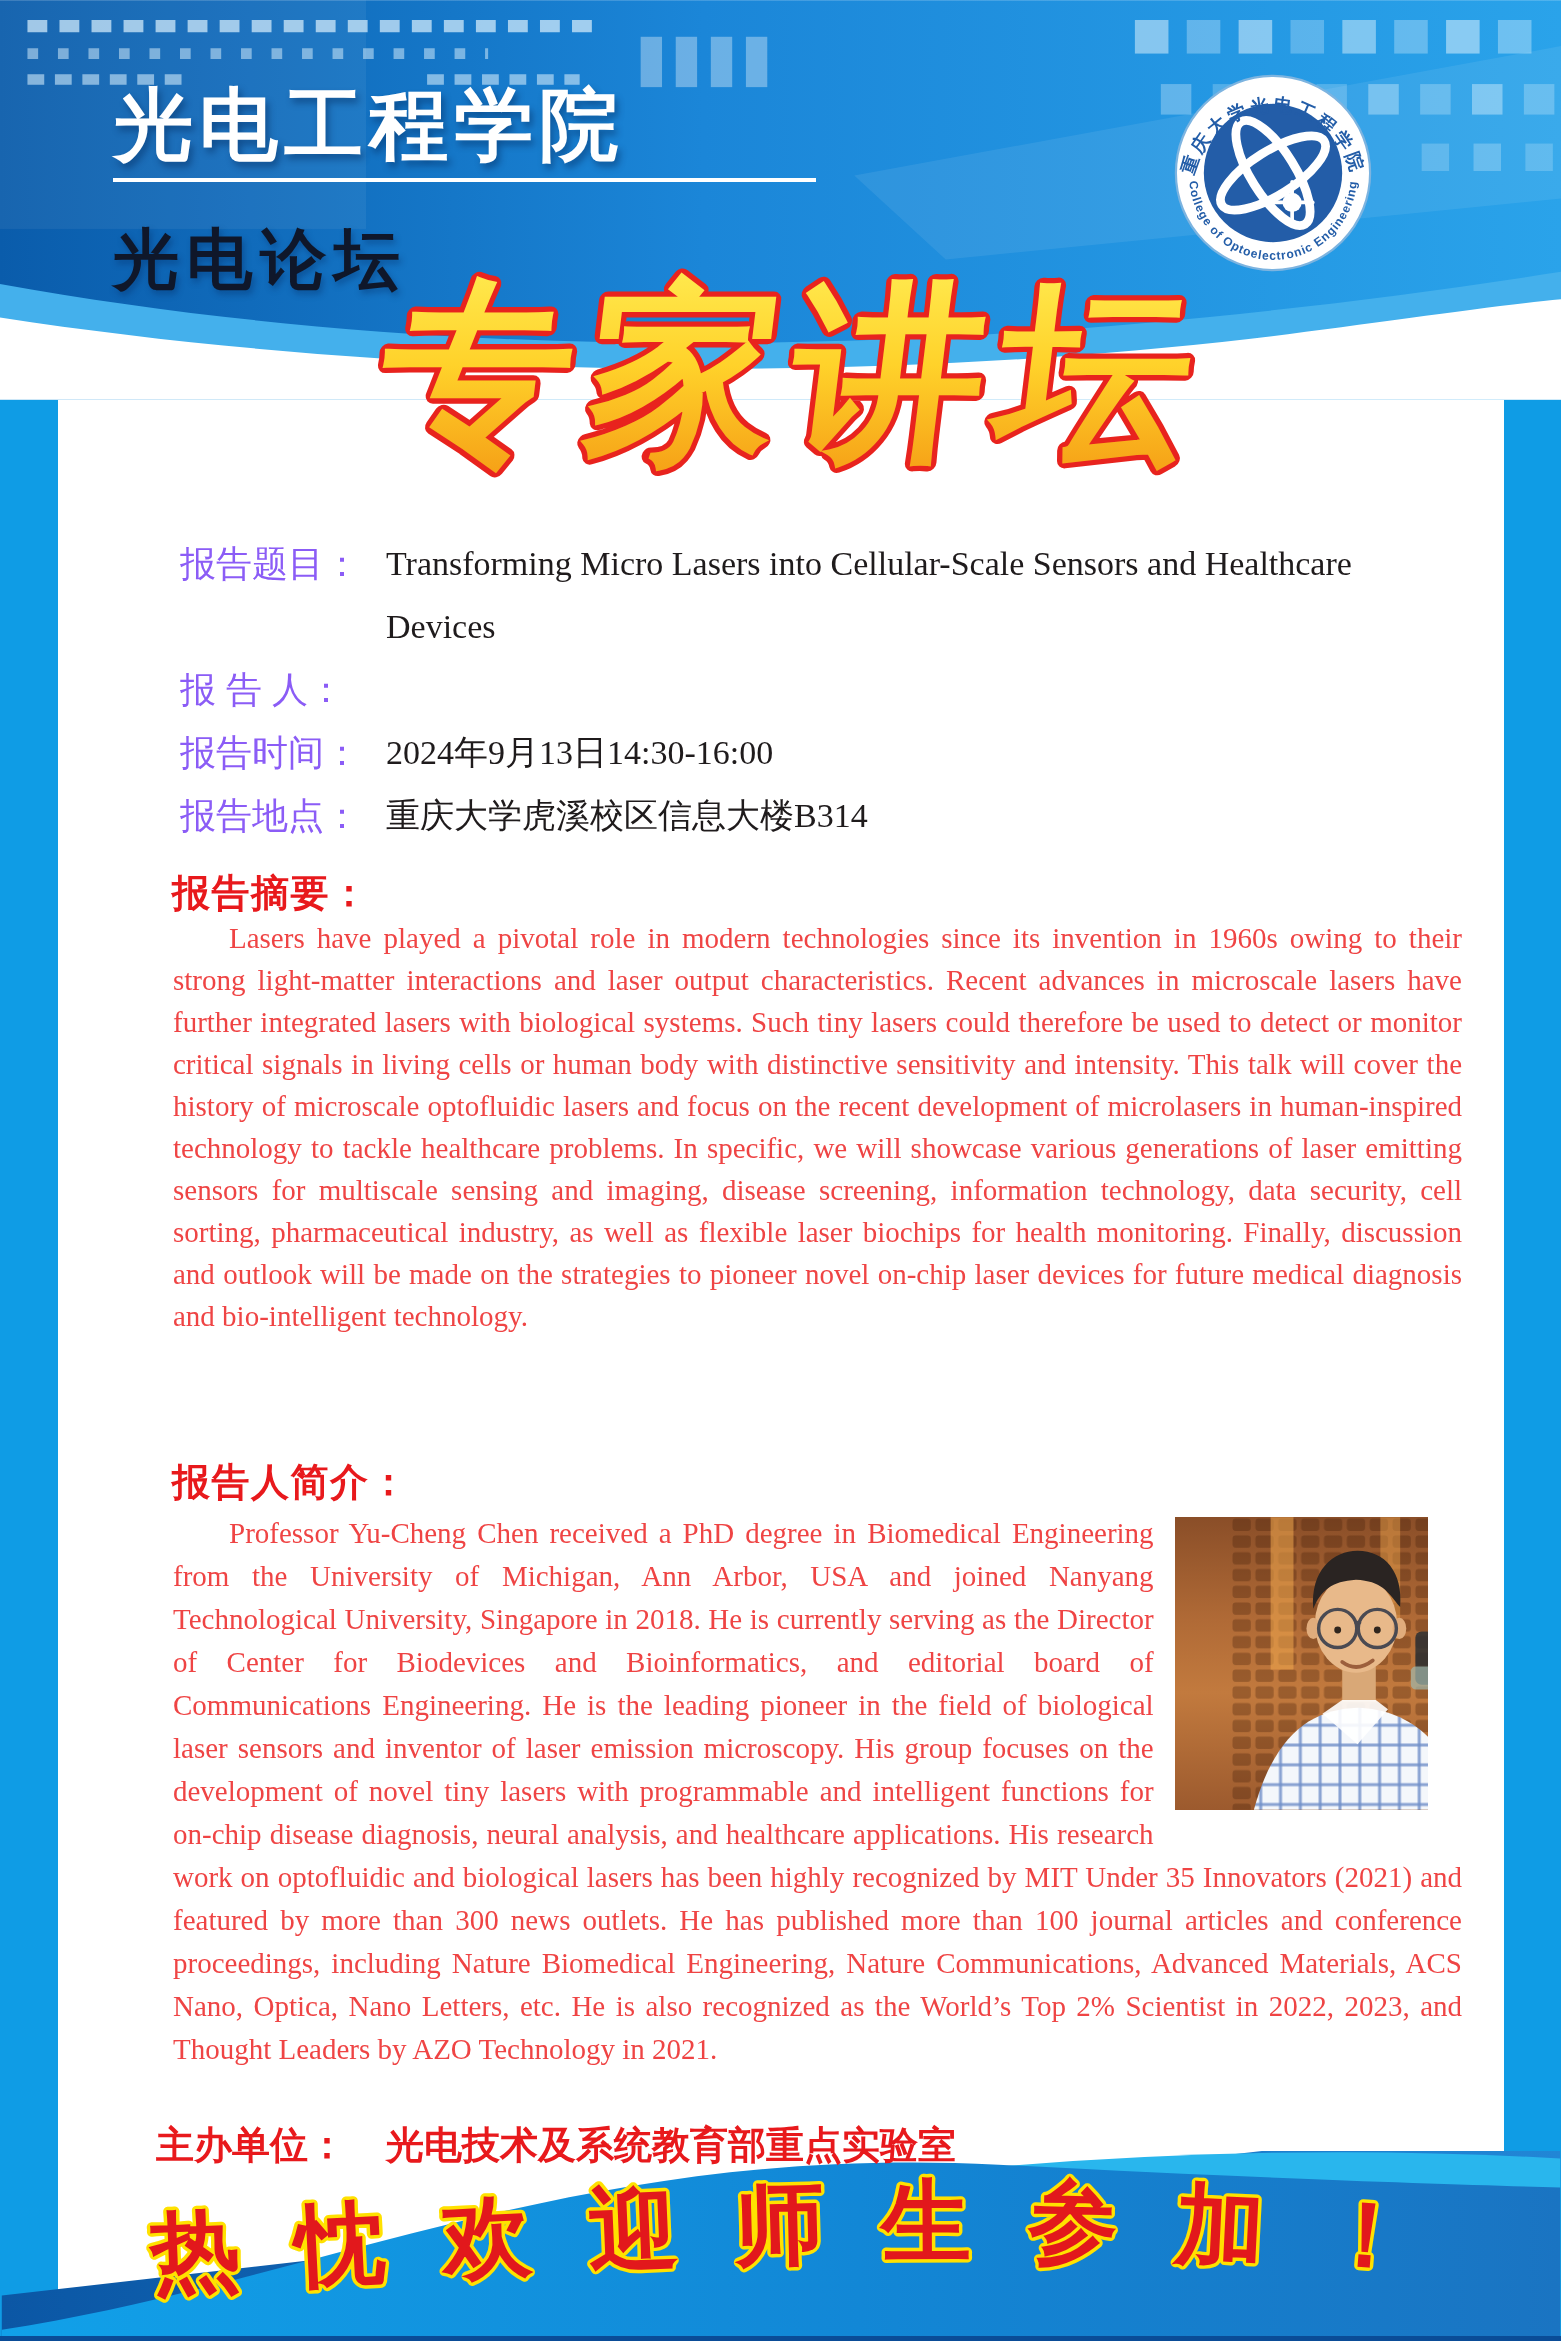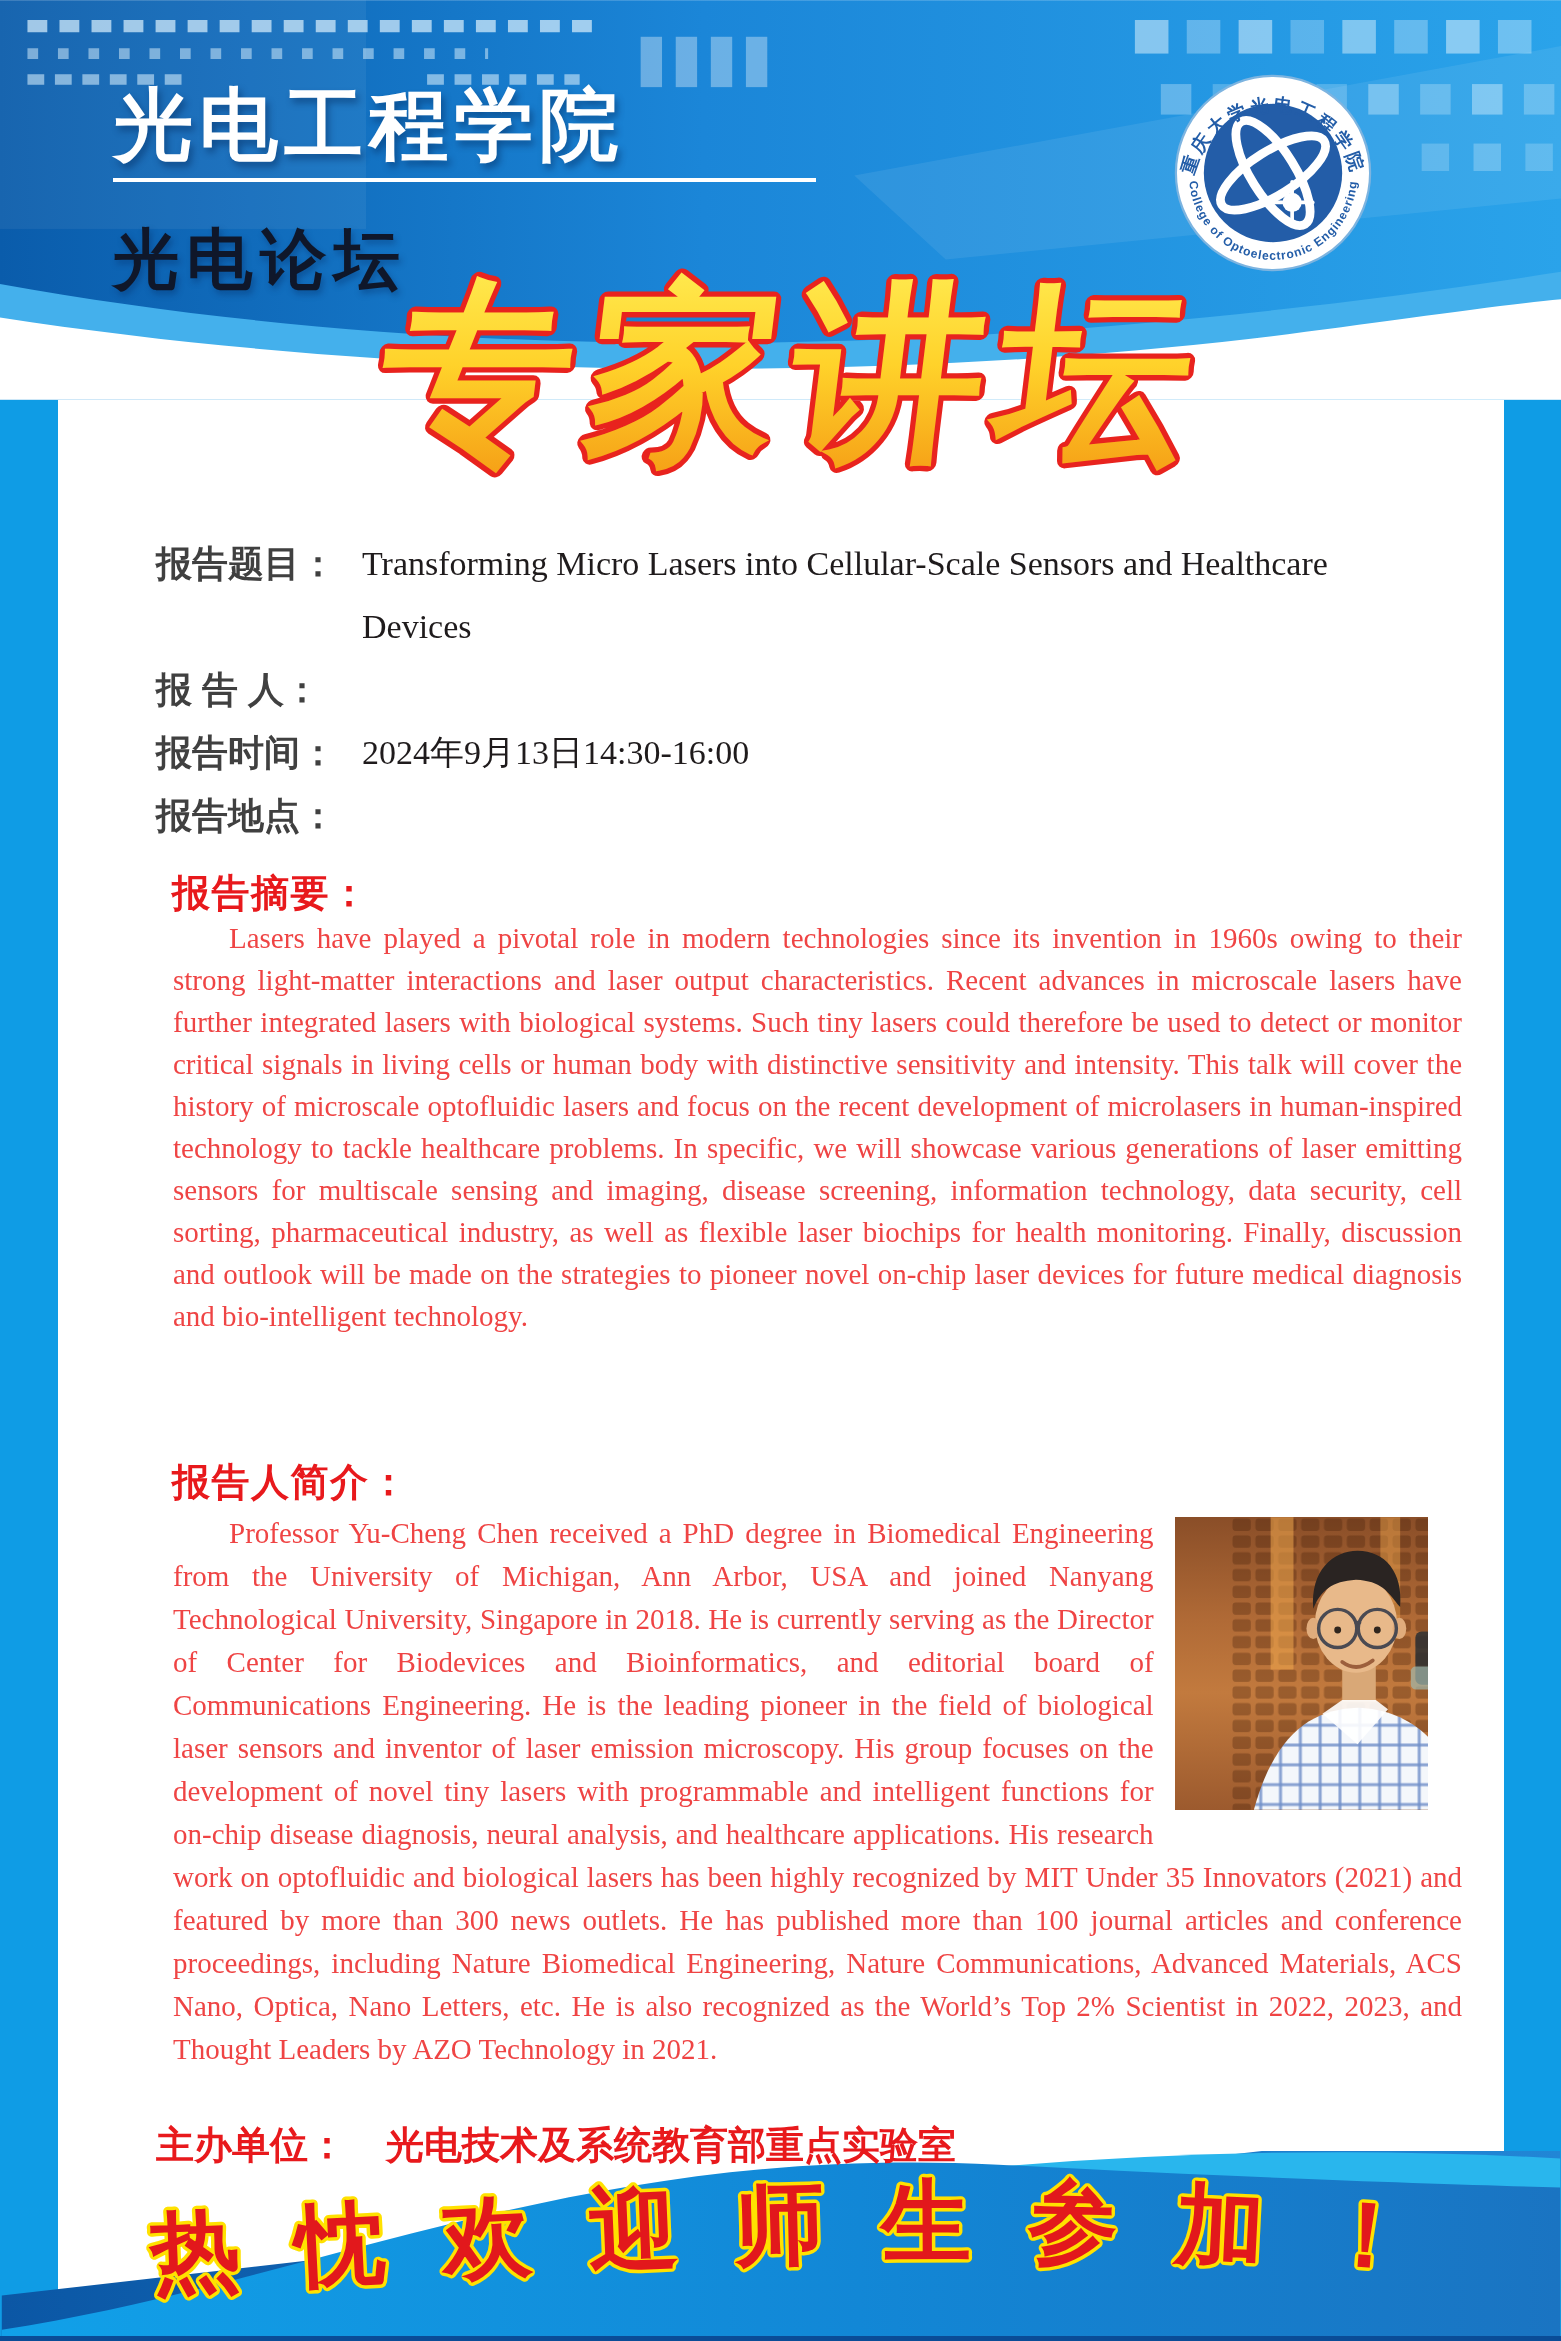--- a/index.html
+++ b/index.html
@@ -16,21 +16,21 @@
      text-shadow:3.1px 4.6px 7.6px rgba(0,35,85,.45);white-space:nowrap;}
   .hdr-line{position:absolute;left:113px;top:178px;width:703px;height:3.8px;background:#ffffff;z-index:3;}
   .forum-name{position:absolute;left:113px;top:215px;z-index:3;color:#0f172a;
      font-size:66px;font-weight:900;letter-spacing:7.6px;
      text-shadow:2.3px 3.8px 6.1px rgba(0,35,85,.35);white-space:nowrap;}
   .logo-svg{position:absolute;left:1170px;top:70px;z-index:3;}
   .main-title-svg{position:absolute;left:0;top:236px;z-index:3;}
   
   .info{position:absolute;left:156px;top:532px;width:1296px;z-index:3;}
   .info-row{display:flex;align-items:flex-start;line-height:63px;}
-  .info-label{flex:0 0 206px;color:#404040;font-size:36px;font-weight:700;white-space:nowrap;}
+  .info-label{flex:0 0 206px;color:#8b5cf6;font-size:36px;font-weight:400;white-space:nowrap;margin-left:24px;}
   .info-value{width:1060px;color:#1f1b1c;font-size:34px;font-weight:400;
       font-family:"Liberation Serif",serif;}
   
   .sec-head{position:absolute;left:172px;z-index:3;color:#e8191c;font-size:38px;font-weight:900;letter-spacing:1.5px;}
   .para{position:absolute;left:173px;width:1289px;z-index:3;color:#ef4444;
      font-size:29px;font-family:"Liberation Serif",serif;text-align:justify;}
   .abstract{top:917px;line-height:42px;text-indent:56px;}
   .bio{top:1512px;line-height:43px;text-indent:56px;}
   .photo{float:right;width:253px;height:293px;margin:4.6px 34px 10.7px 21.4px;position:relative;
      background:linear-gradient(180deg,#8a4e28 0%,#b06a36 35%,#c27a3e 60%,#9c5a2e 100%);overflow:hidden;}
@@ -149,20 +149,21 @@
     </div>
     <div class="info-row">
       <div class="info-label">报 告 人：</div>
     </div>
     <div class="info-row">
       <div class="info-label">报告时间：</div>
       <div class="info-value">2024年9月13日14:30-16:00</div>
     </div>
     <div class="info-row">
       <div class="info-label">报告地点：</div>
+      <div class="info-value">重庆大学虎溪校区信息大楼B314</div>
     </div>
   </div>
 
   <div class="sec-head" style="top:868px">报告摘要：</div>
   <div class="para abstract">Lasers have played a pivotal role in modern technologies since its invention in 1960s owing to their strong light-matter interactions and laser output characteristics. Recent advances in microscale lasers have further integrated lasers with biological systems. Such tiny lasers could therefore be used to detect or monitor critical signals in living cells or human body with distinctive sensitivity and intensity. This talk will cover the history of microscale optofluidic lasers and focus on the recent development of microlasers in human-inspired technology to tackle healthcare problems. In specific, we will showcase various generations of laser emitting sensors for multiscale sensing and imaging, disease screening, information technology, data security, cell sorting, pharmaceutical industry, as well as flexible laser biochips for health monitoring.  Finally, discussion and outlook will be made on the strategies to pioneer novel on-chip laser devices for future medical diagnosis and bio-intelligent technology.</div>
 
   <div class="sec-head" style="top:1457px">报告人简介：</div>
   <div class="para bio">
     <div class="photo">
       <svg width="253" height="293" viewBox="0 0 332 384">

